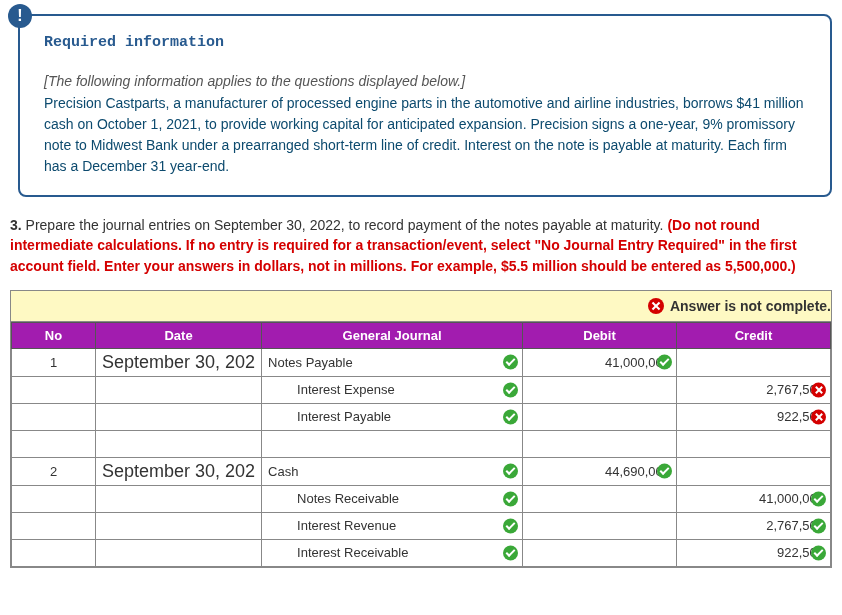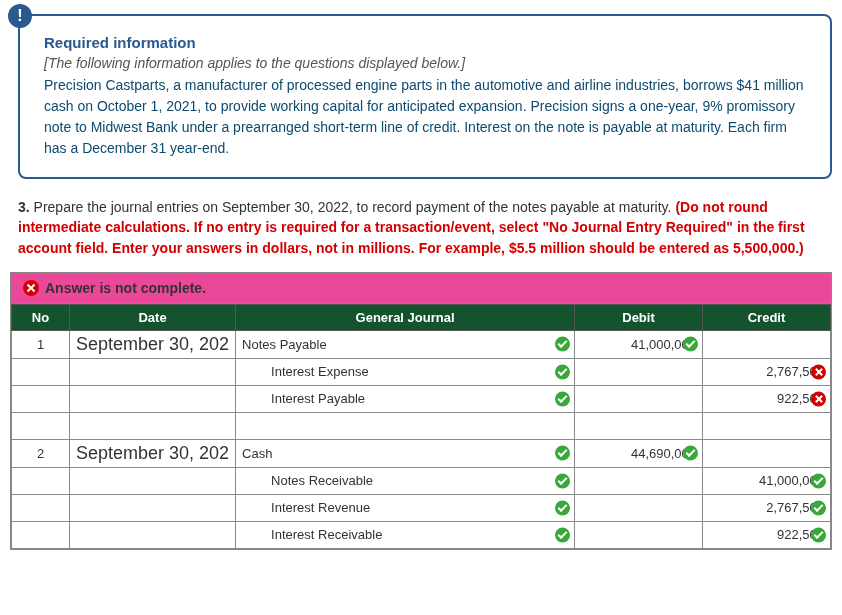--- a/index.html
+++ b/index.html
@@ -30,53 +30,54 @@
     color: #fff;
     font-weight: bold;
     text-align: center;
     line-height: 24px;
     font-size: 16px;
   }
   .req-title {
     color: #285a8f;
     font-weight: bold;
     font-size: 15px;
-    margin-bottom: 4px;
+    margin-bottom: 22px;
+    font-family: Liberation Mono, monospace;
   }
   .italic-note {
     font-style: italic;
     color: #555;
     margin-bottom: 4px;
   }
   .body-text {
     line-height: 1.5;
     color: #0c4a6e;
   }
   .question {
-    margin: 0 4px 14px 12px;
+    margin: 0 4px 14px 4px;
     line-height: 1.45;
   }
   .question .red {
     color: #d40000;
     font-weight: bold;
   }
   .question .num {
     font-weight: bold;
   }
 
   .answer-wrap {
     border: 1px solid #888;
     margin: 0 4px;
   }
   .status-bar {
-    background: #ec4899;
+    background: #fef9c3;
     border-bottom: 1px solid #888;
-    text-align: left;
-    font-weight: bold;
-    padding: 7px 12px;
+    text-align: right;
+    font-weight: bold;
+    padding: 7px 0;
     color: #333;
   }
   .status-bar .xicon {
     display: inline-block;
     width: 16px; height: 16px;
     background: #d40000;
     border-radius: 50%;
     position: relative;
     vertical-align: -3px;
     margin-right: 6px;
@@ -87,24 +88,24 @@
   }
   .status-bar .xicon::before { transform: rotate(45deg); }
   .status-bar .xicon::after  { transform: rotate(-45deg); }
 
   table.journal {
     border-collapse: collapse;
     width: 100%;
     font-size: 13px;
   }
   table.journal th {
-    background: #14532d;
+    background: #a21caf;
     color: #fff;
     border: 1px solid #555;
-    padding: 5px 6px;
+    padding: 5px 19px;
     font-weight: bold;
   }
   table.journal td {
     border: 1px solid #888;
     padding: 3px 6px;
     height: 20px;
     background: #fff;
     vertical-align: middle;
   }
   .col-no { width: 45px; text-align: center; }

